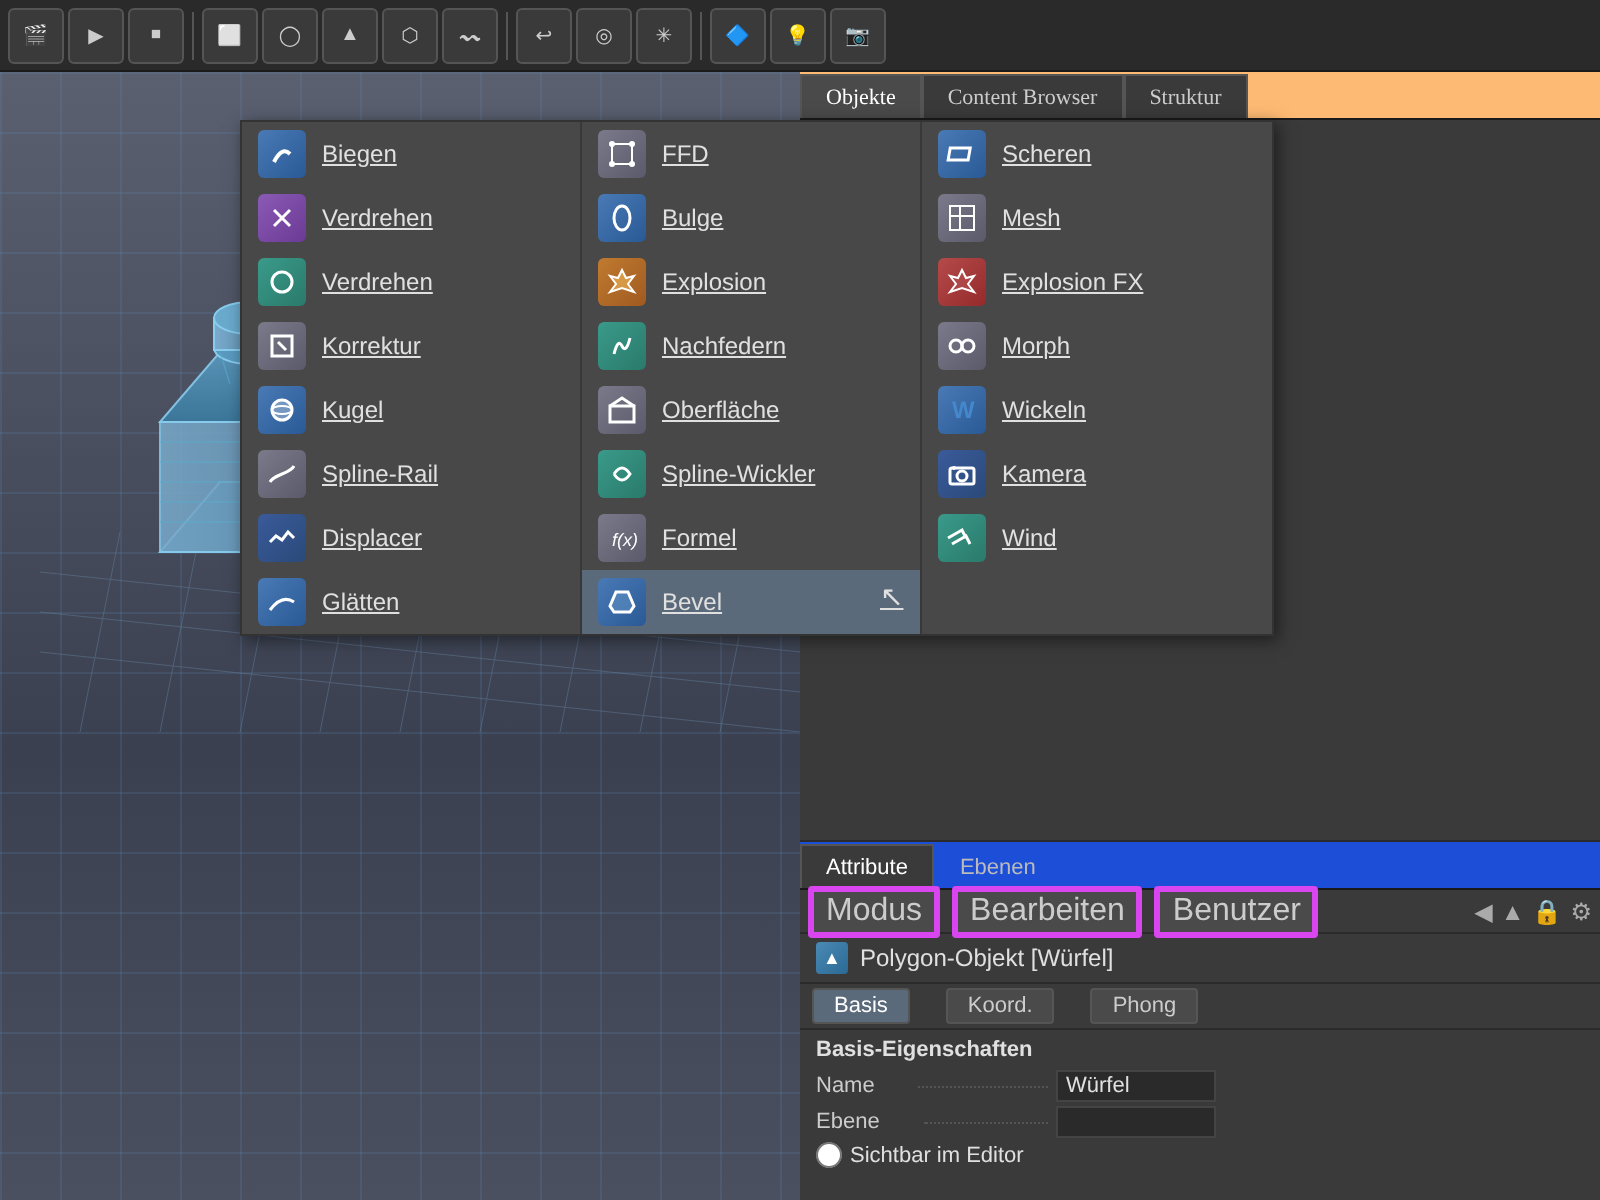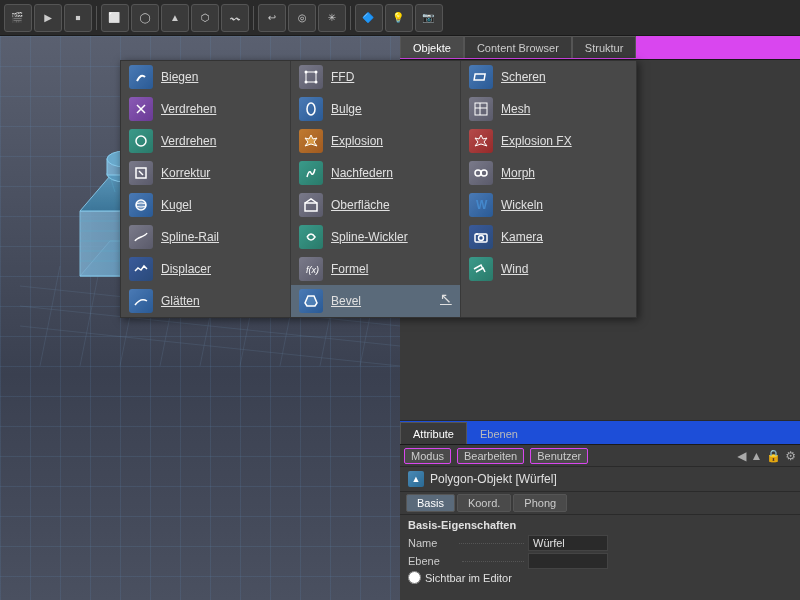--- a/index.html
+++ b/index.html
@@ -72,24 +72,25 @@
       width: 400px;
       height: 564px;
       display: flex;
       flex-direction: column;
       background: #3a3a3a;
     }
 
     
     #tab-bar {
       display: flex;
-      background: #d946ef;
+      background: #fdba74;
       border-bottom: 1px solid #1a1a1a;
       height: 24px;
-      align-items: flex-start;
+      align-items: flex-end;
+      font-family: Liberation Serif, serif;
     }
     .tab {
       padding: 2px 12px;
       background: #3a3a3a;
       border: 1px solid #555;
       border-bottom: none;
       cursor: pointer;
       font-size: 11px;
       color: #ccc;
       height: 22px;
@@ -190,23 +191,23 @@
       padding: 2px 4px;
       gap: 6px;
       background: #3a3a3a;
       border-bottom: 1px solid #2a2a2a;
       height: 22px;
       font-size: 11px;
     }
     .attr-toolbar-btn {
       padding: 1px 6px;
       background: #4a4a4a;
-      border: 1px solid #d946ef;
+      border: 3px solid #d946ef;
       color: #ccc;
-      font-size: 11px;
+      font-size: 16px;
       cursor: pointer;
       border-radius: 2px;
     }
     .attr-toolbar-right {
       margin-left: auto;
       display: flex; gap: 4px;
     }
     .icon-arrow { color: #aaa; font-size: 12px; }
 
     #object-label {
@@ -223,21 +224,21 @@
       background: linear-gradient(135deg, #4a8ab5, #2a6a95);
       border-radius: 2px;
       display: flex; align-items: center; justify-content: center;
       font-size: 9px;
       color: white;
     }
 
     #prop-tabs {
       display: flex;
       padding: 2px 6px;
-      gap: 2px;
+      gap: 18px;
       background: #3a3a3a;
       border-bottom: 1px solid #2a2a2a;
     }
     .prop-tab {
       padding: 2px 10px;
       background: #4a4a4a;
       border: 1px solid #555;
       border-radius: 2px;
       font-size: 11px;
       color: #ccc;

